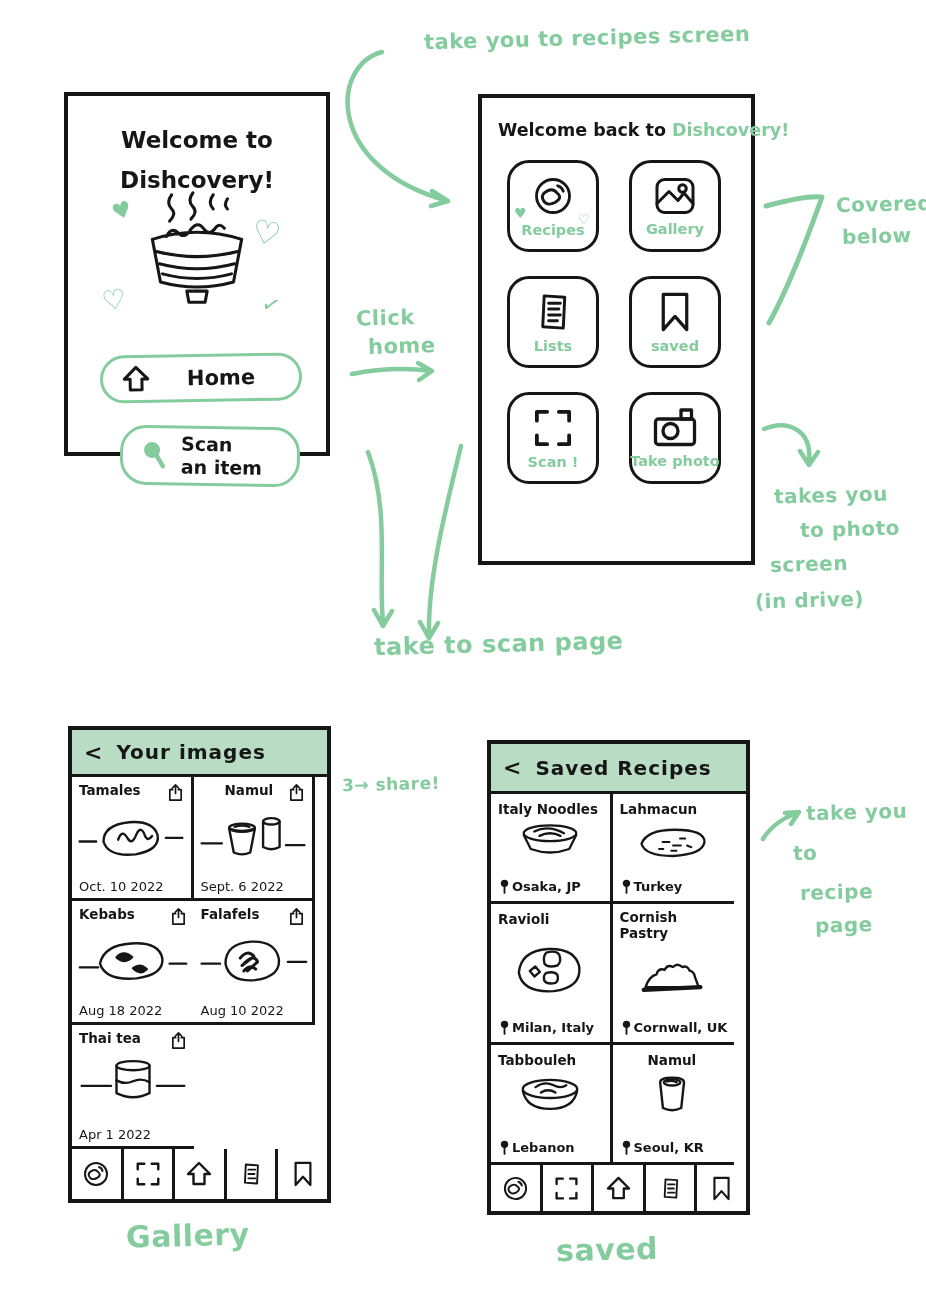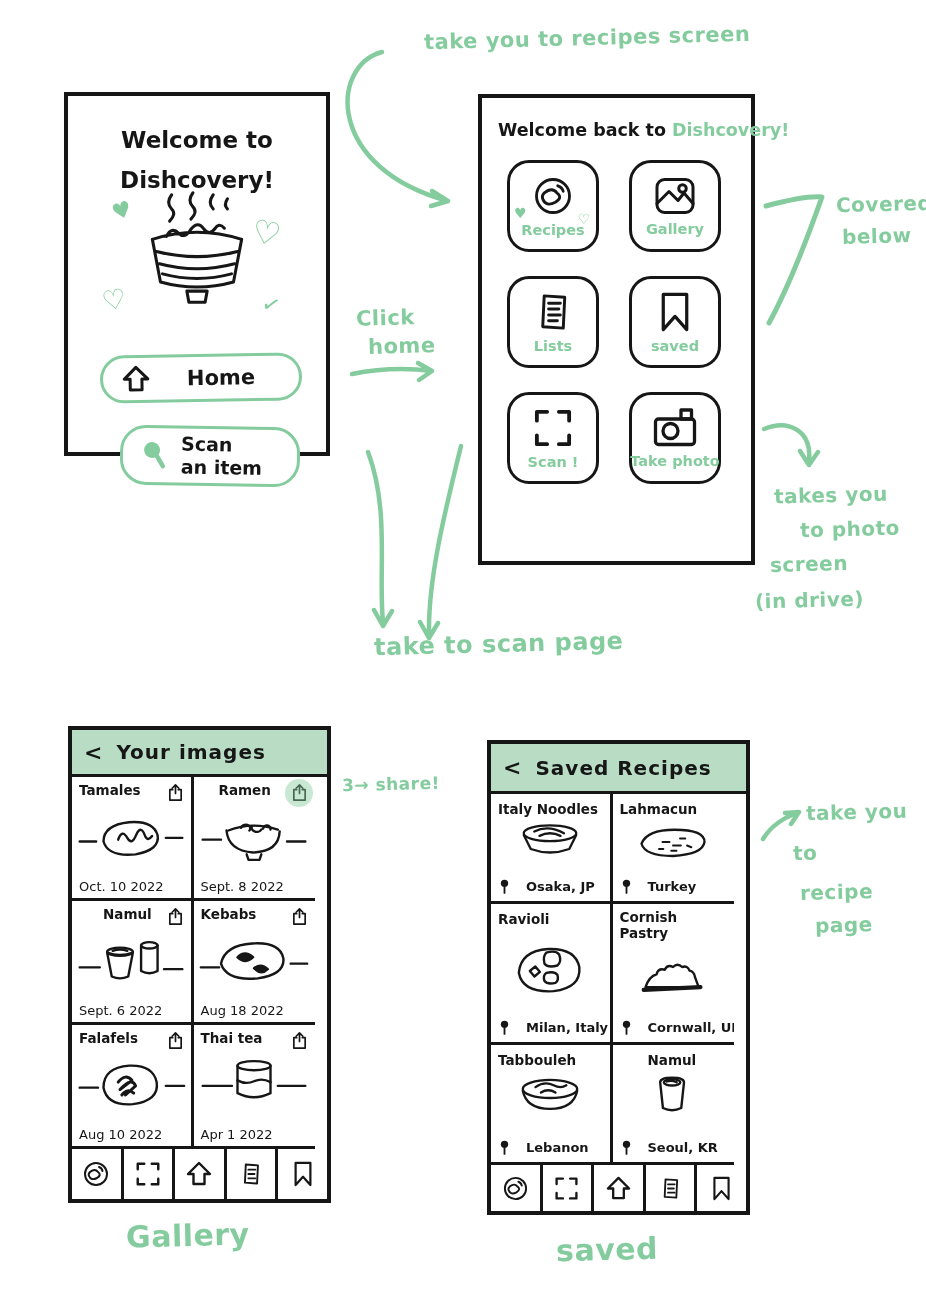--- a/index.html
+++ b/index.html
@@ -36,21 +36,21 @@
   .bar{position:absolute;top:0;left:0;right:0;background:var(--hdr);border-bottom:3.5px solid var(--ink);
        display:flex;align-items:center;gap:14px;padding:0 12px;font-weight:700}
   .bar .bk{cursor:pointer;font-size:22px}
   .bar .ttl{font-size:20px;letter-spacing:1px}
   .grid{position:absolute;left:0;right:12px;display:grid;grid-template-columns:1fr 1fr}
   .cell{position:relative;border-bottom:3px solid var(--ink);padding:5px 7px;cursor:pointer;overflow:hidden}
   .cell.cl{border-right:3px solid var(--ink)}
   .c-top{display:flex;justify-content:space-between;align-items:flex-start}
   .c-title{font-size:13.5px;font-weight:700}
   .c-date{position:absolute;left:7px;bottom:4px;font-size:13px;font-weight:400;white-space:nowrap}
-  .c-loc{position:absolute;left:8px;bottom:6px;font-size:13px;font-weight:700;display:flex;align-items:center;gap:16px;white-space:nowrap}
+  .c-loc{position:absolute;left:8px;bottom:6px;font-size:13px;font-weight:700;display:flex;align-items:center;gap:2px;white-space:nowrap}
   .c-art{position:absolute;left:0;right:0;top:26px;display:flex;justify-content:center}
   .nav{position:absolute;left:0;right:0;bottom:0;display:flex}
   .nav-cell{flex:1;display:flex;align-items:center;justify-content:center;border-right:3px solid var(--ink);cursor:pointer}
   .nav-cell:last-child{border-right:none}
   .hl{position:absolute;border-radius:50%;background:rgba(132,204,158,.45)}
 </style>
 </head>
 <body>
 
 <div class="canvas">
@@ -188,38 +188,20 @@
         <div class="c-art">
           <svg class="sk" width="118" height="66" viewBox="0 0 120 72" stroke-width="2.6">
             <path d="M4 42 H22 M98 38 H116"></path>
             <path d="M30 42 q0 -18 28 -21 q26 -2 31 14 q3 16 -24 21 q-30 3 -35 -14 z"></path>
             <path d="M46 40 q4 -12 10 -2 q5 9 10 -4 q5 -10 9 1 q3 8 8 1"></path>
           </svg>
         </div>
         <span class="c-date">Oct. 10 2022</span>
       </div>
 
-      <div class="cell">
-        <span class="hl" style="right:2px;top:2px;width:28px;height:28px"></span>
-        <div class="c-top">
-          <span class="c-title" style="margin-left:18px">Ramen</span>
-          <svg class="sk" width="17" height="21" viewBox="0 0 18 22" stroke-width="1.8">
-            <path d="M6 8 H3 v11 h12 V8 h-3 M9 12 V3 M9 3 L5.5 6.5 M9 3 l3.5 3.5"></path>
-          </svg>
-        </div>
-        <div class="c-art">
-          <svg class="sk" width="118" height="66" viewBox="0 0 120 72" stroke-width="2.6">
-            <path d="M4 40 H24 M96 42 H116"></path>
-            <path d="M32 30 q26 -10 54 -1"></path>
-            <path d="M46 27 a5 4 0 1 1 9 3 M58 25 a5 4 0 1 0 10 4 M70 28 a4 4 0 1 1 8 1"></path>
-            <path d="M30 30 q2 22 29 24 q28 -1 29 -23 M52 56 l2 6 h12 l2 -6"></path>
-          </svg>
-        </div>
-        <span class="c-date">Sept. 8 2022</span>
-      </div>
 
       <div class="cell cl">
         <div class="c-top">
           <span class="c-title" style="margin-left:24px">Namul</span>
           <svg class="sk" width="17" height="21" viewBox="0 0 18 22" stroke-width="1.8">
             <path d="M6 8 H3 v11 h12 V8 h-3 M9 12 V3 M9 3 L5.5 6.5 M9 3 l3.5 3.5"></path>
           </svg>
         </div>
         <div class="c-art">
           <svg class="sk" width="118" height="66" viewBox="0 0 120 72" stroke-width="2.6">

